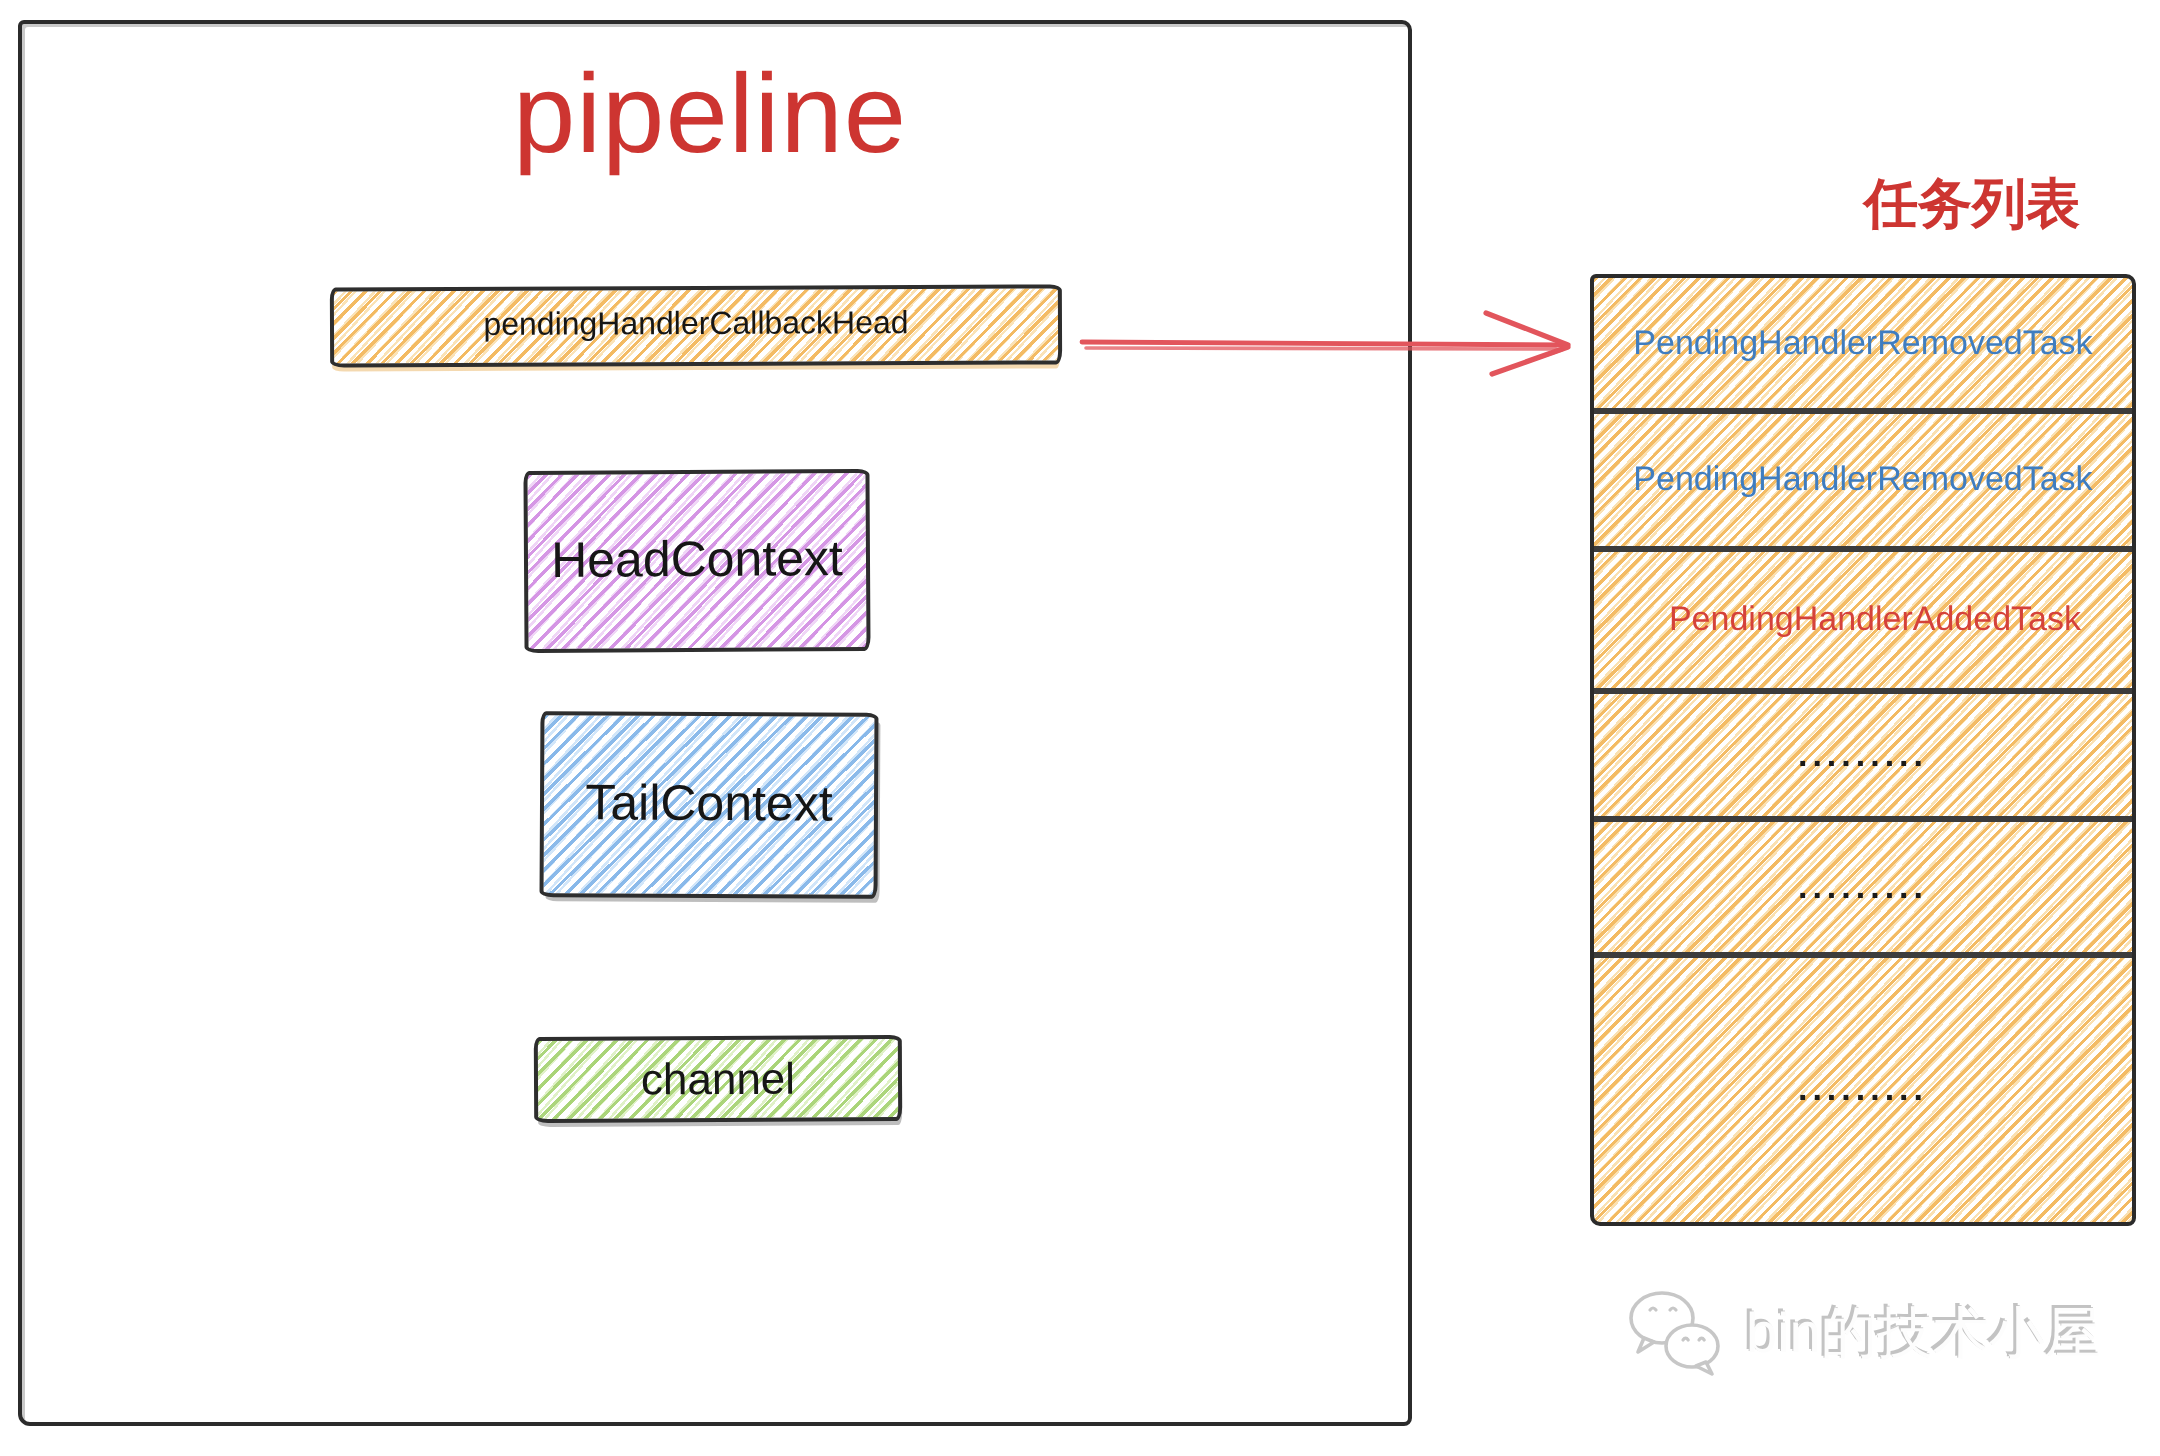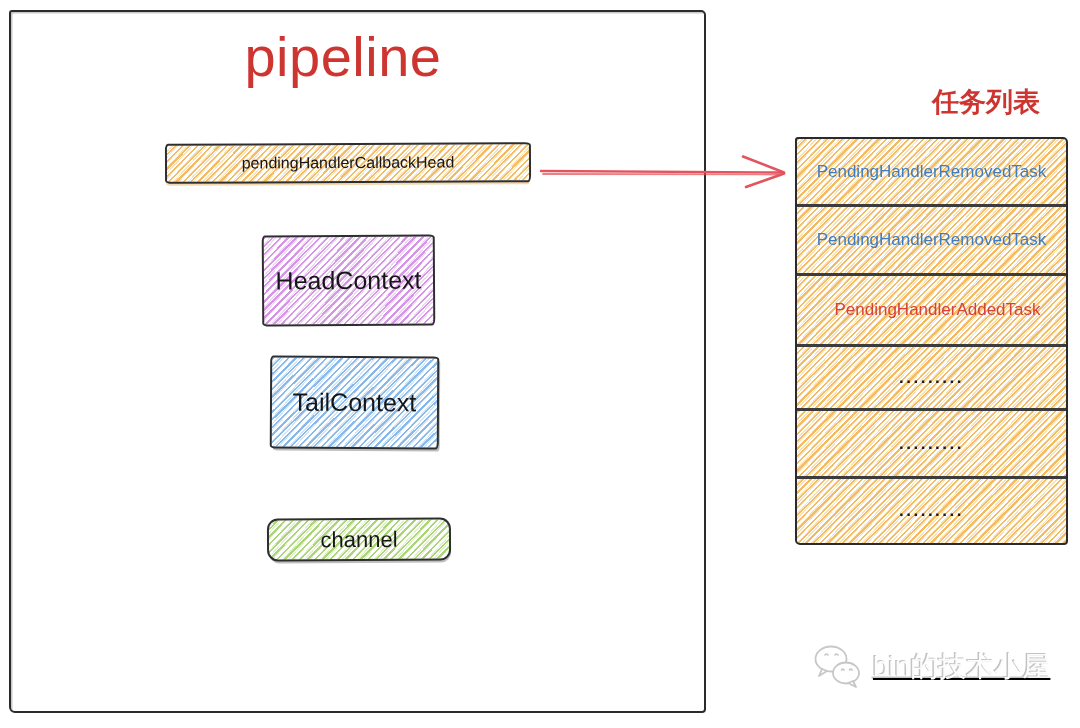--- a/index.html
+++ b/index.html
@@ -10,21 +10,21 @@
 
   
   .pipeline-frame {
     left:9px; top:10px; width:697px; height:703px;
     border:2.5px solid #2b2b2b;
     border-radius:3px 5px 4px 6px;
     box-shadow: inset 2px 2px 0 -0.5px rgba(60,60,60,.28);
     background:#fff;
   }
   .pipeline-title {
-    left:238px; top:28px; width:210px; text-align:center;
+    left:250px; top:28px; width:210px; text-align:center;
     font-size:56px; line-height:1.05; color:#cd3531; letter-spacing:0.5px;
   }
 
   
   .sketch-box {
     border:2.2px solid #2e2e2e;
     display:flex; align-items:center; justify-content:center;
     color:#161616; background-color:#fff;
     border-radius:3px 6px 3px 7px / 6px 3px 7px 3px;
   }
@@ -40,21 +40,20 @@
   }
   .hatch-blue {
     background-image:
       repeating-linear-gradient(135deg, rgba(127,179,232,.9) 0 1.7px, transparent 1.7px 5.4px),
       repeating-linear-gradient(132deg, rgba(190,219,247,.7) 0 1.3px, transparent 1.3px 4px);
   }
   .hatch-green {
     background-image:
       repeating-linear-gradient(135deg, rgba(163,209,110,.9) 0 1.7px, transparent 1.7px 5.4px),
       repeating-linear-gradient(132deg, rgba(210,235,175,.7) 0 1.2px, transparent 1.2px 4px);
-    border-radius: 11px;
   }
 
   .callback-box { left:165px; top:143px; width:366px; height:40px;
                   font-size:16px; transform:rotate(-0.25deg);
                   box-shadow:0 3px 0 -1px rgba(230,170,80,.45); }
   .headctx-box  { left:262px; top:235px; width:173px; height:91px;
                   font-size:25px; transform:rotate(-0.35deg); }
   .tailctx-box  { left:270px; top:356px; width:169px; height:93px;
                   font-size:25px; transform:rotate(0.3deg);
                   box-shadow:2px 3px 0 -1px rgba(70,70,70,.35); }
@@ -62,21 +61,21 @@
                   font-size:22px; transform:rotate(-0.3deg);
                   box-shadow:1px 3px 0 -1px rgba(70,70,70,.35); }
 
   
   .arrow-wrap { left:538px; top:144px; width:254px; height:52px; }
 
   
   .task-title { left:840px; top:84px; width:200px; text-align:right;
                 font-size:27px; font-weight:600; color:#cd3531; }
   .task-box {
-    left:795px; top:137px; width:273px; height:408px;
+    left:795px; top:137px; width:273px; height:476px;
     border:2.5px solid #2b2b2b;
     border-radius:3px 5px 4px 5px;
     display:flex; flex-direction:column;
     background-color:#fff;
     background-image:
       repeating-linear-gradient(135deg, rgba(243,184,93,.95) 0 1.6px, transparent 1.6px 5.2px),
       repeating-linear-gradient(133deg, rgba(249,217,158,.8) 0 1.2px, transparent 1.2px 3.4px);
     text-align: right;
   }
   .task-row {
@@ -87,21 +86,21 @@
   .task-row:nth-child(2){ height:69px; }
   .task-row:nth-child(3){ height:71px;padding-left:12px; }
   .task-row:nth-child(4){ height:64px; }
   .task-row:nth-child(5){ height:68px; }
   .task-row:nth-child(6){ flex:1; border-bottom:none; }
   .row-blue { color:#3f7dc0; }
   .row-red  { color:#d5423a; }
   .row-dots { color:#1b1b1b; font-weight:bold; letter-spacing:2.5px; font-size:17px; }
 
   
-  .watermark { left:812px; top:644px; display:flex; align-items:center; gap:9px;text-decoration:underline; }
+  .watermark { left:812px; top:644px; display:flex; align-items:center; gap:9px; }
   .watermark-text {
     font-size:28px; color:#fdfdfd; white-space:nowrap;
     text-shadow:-1.5px -1.5px 0 #c3c3c3, -0.5px -0.5px 0 #cccccc;
   }
 </style>
 </head>
 <body>
 
 <div class="abs pipeline-frame"></div>
 

